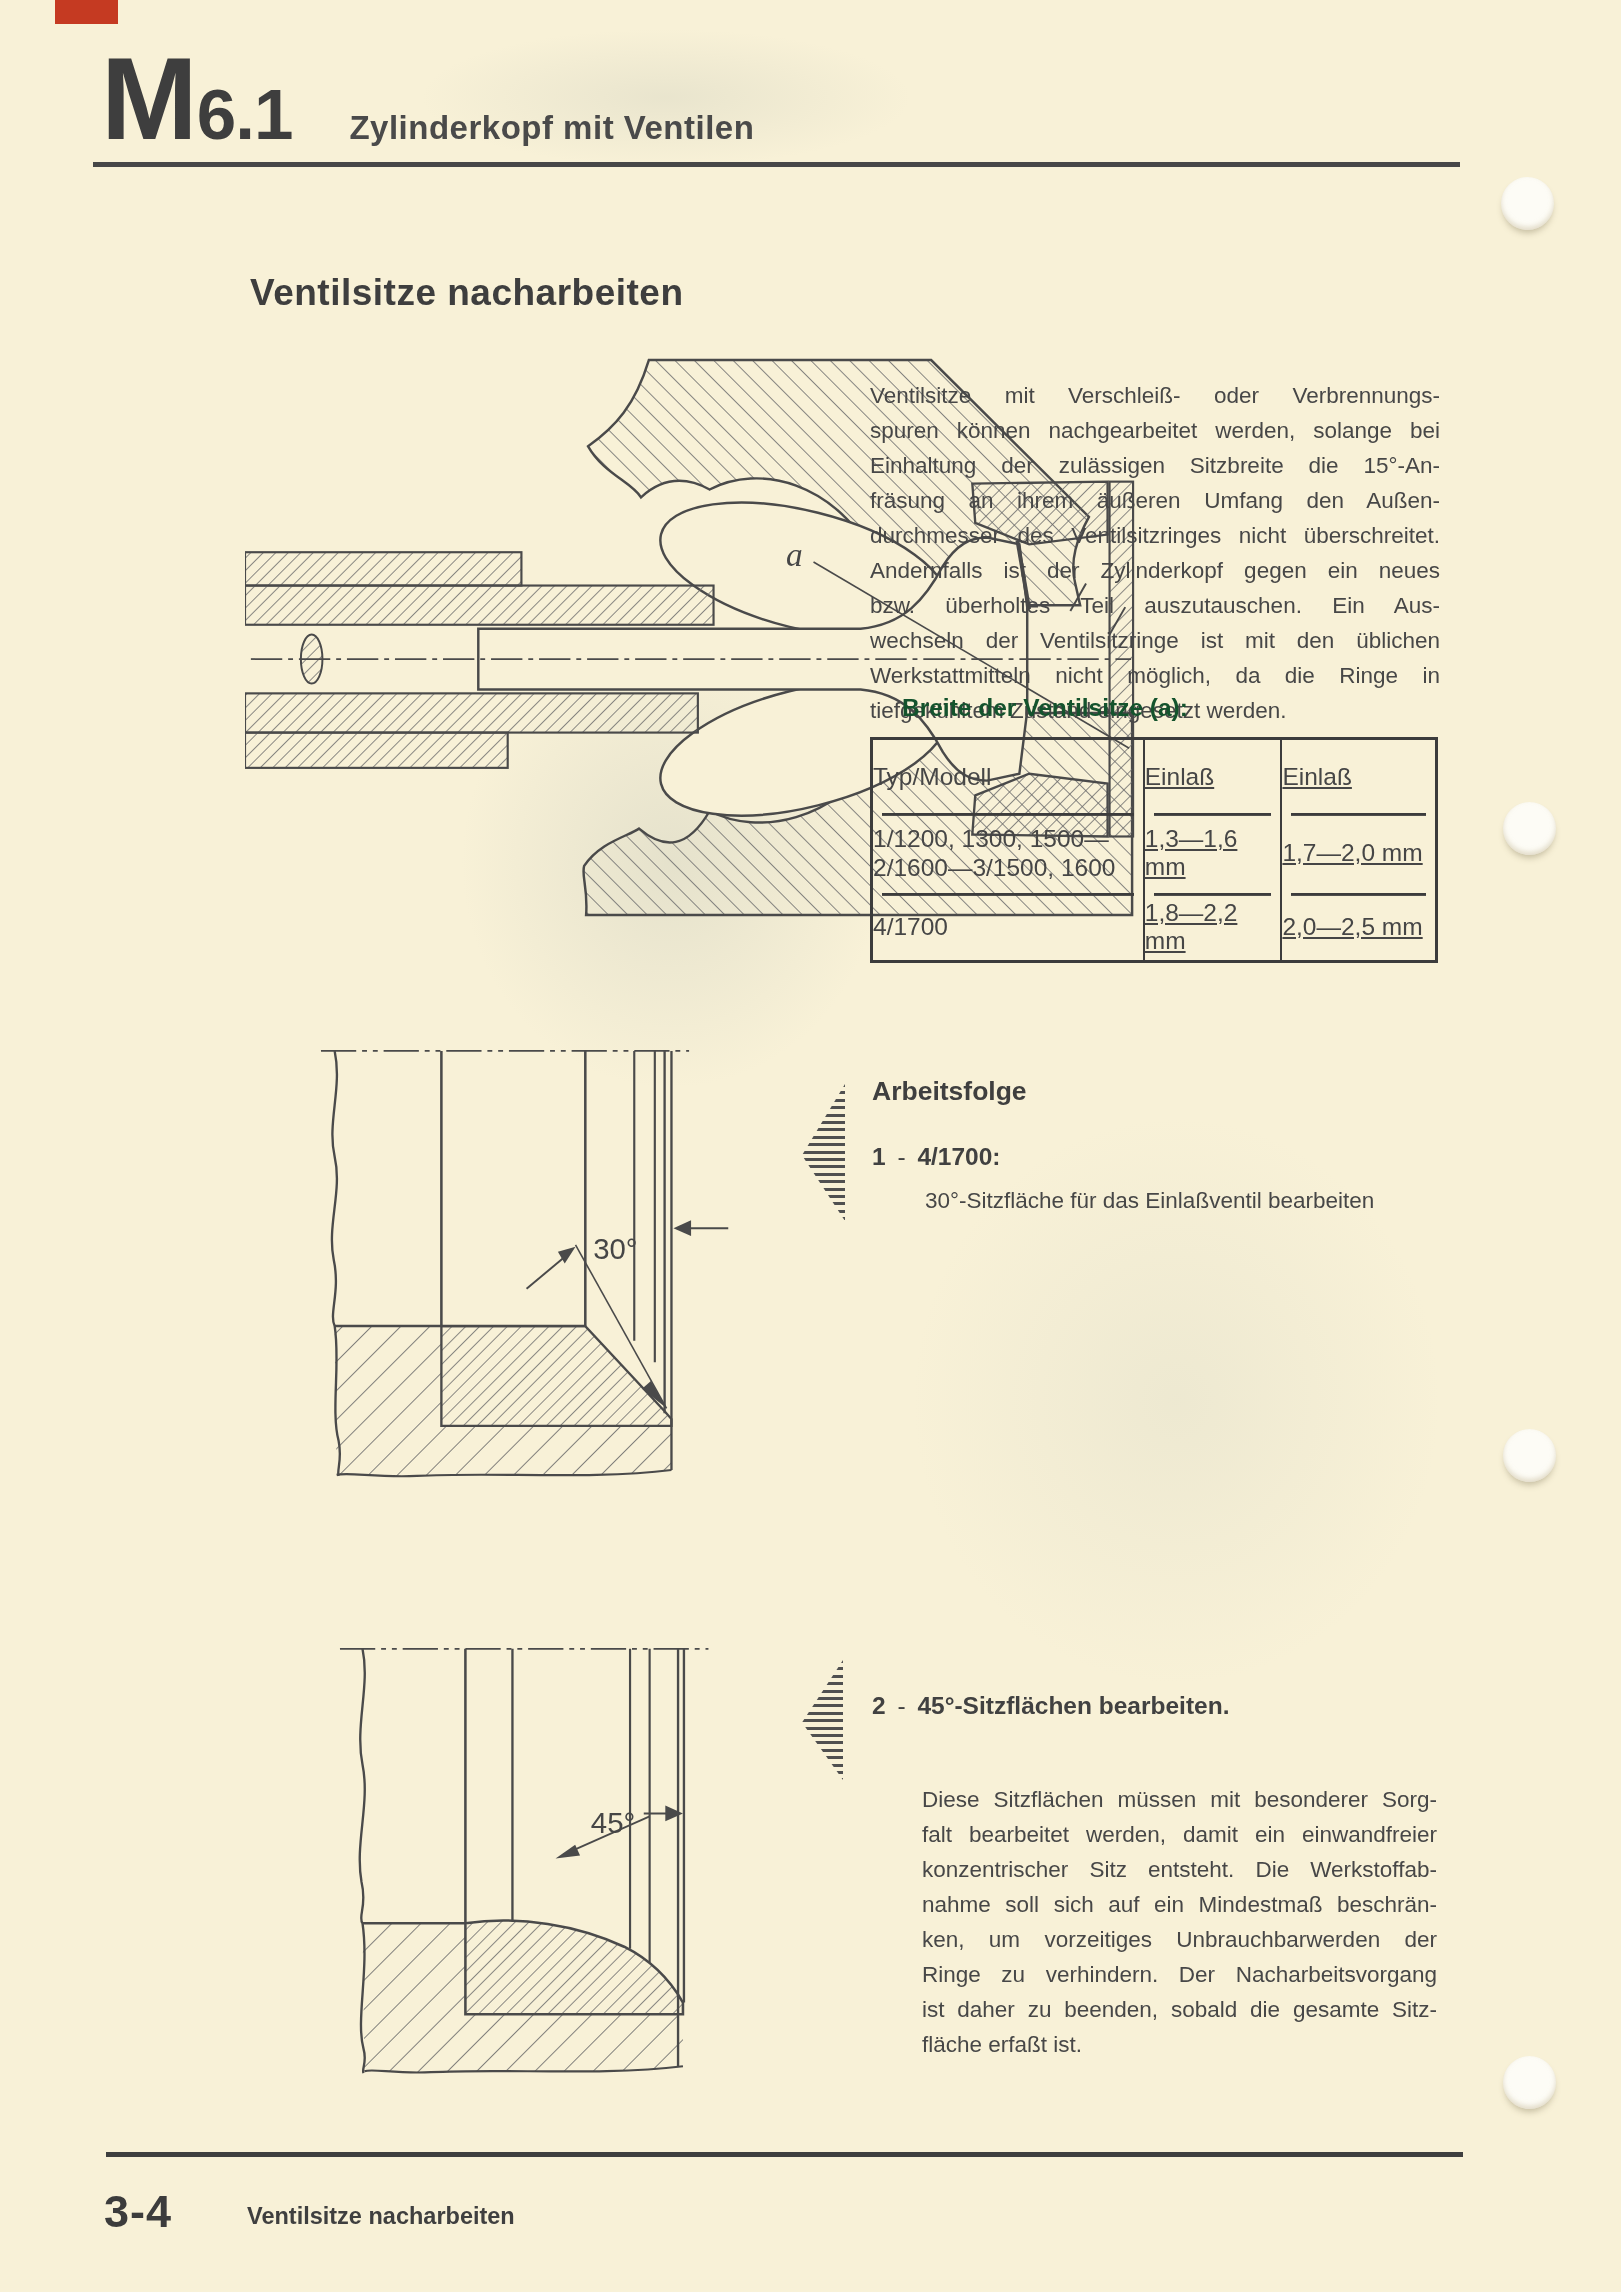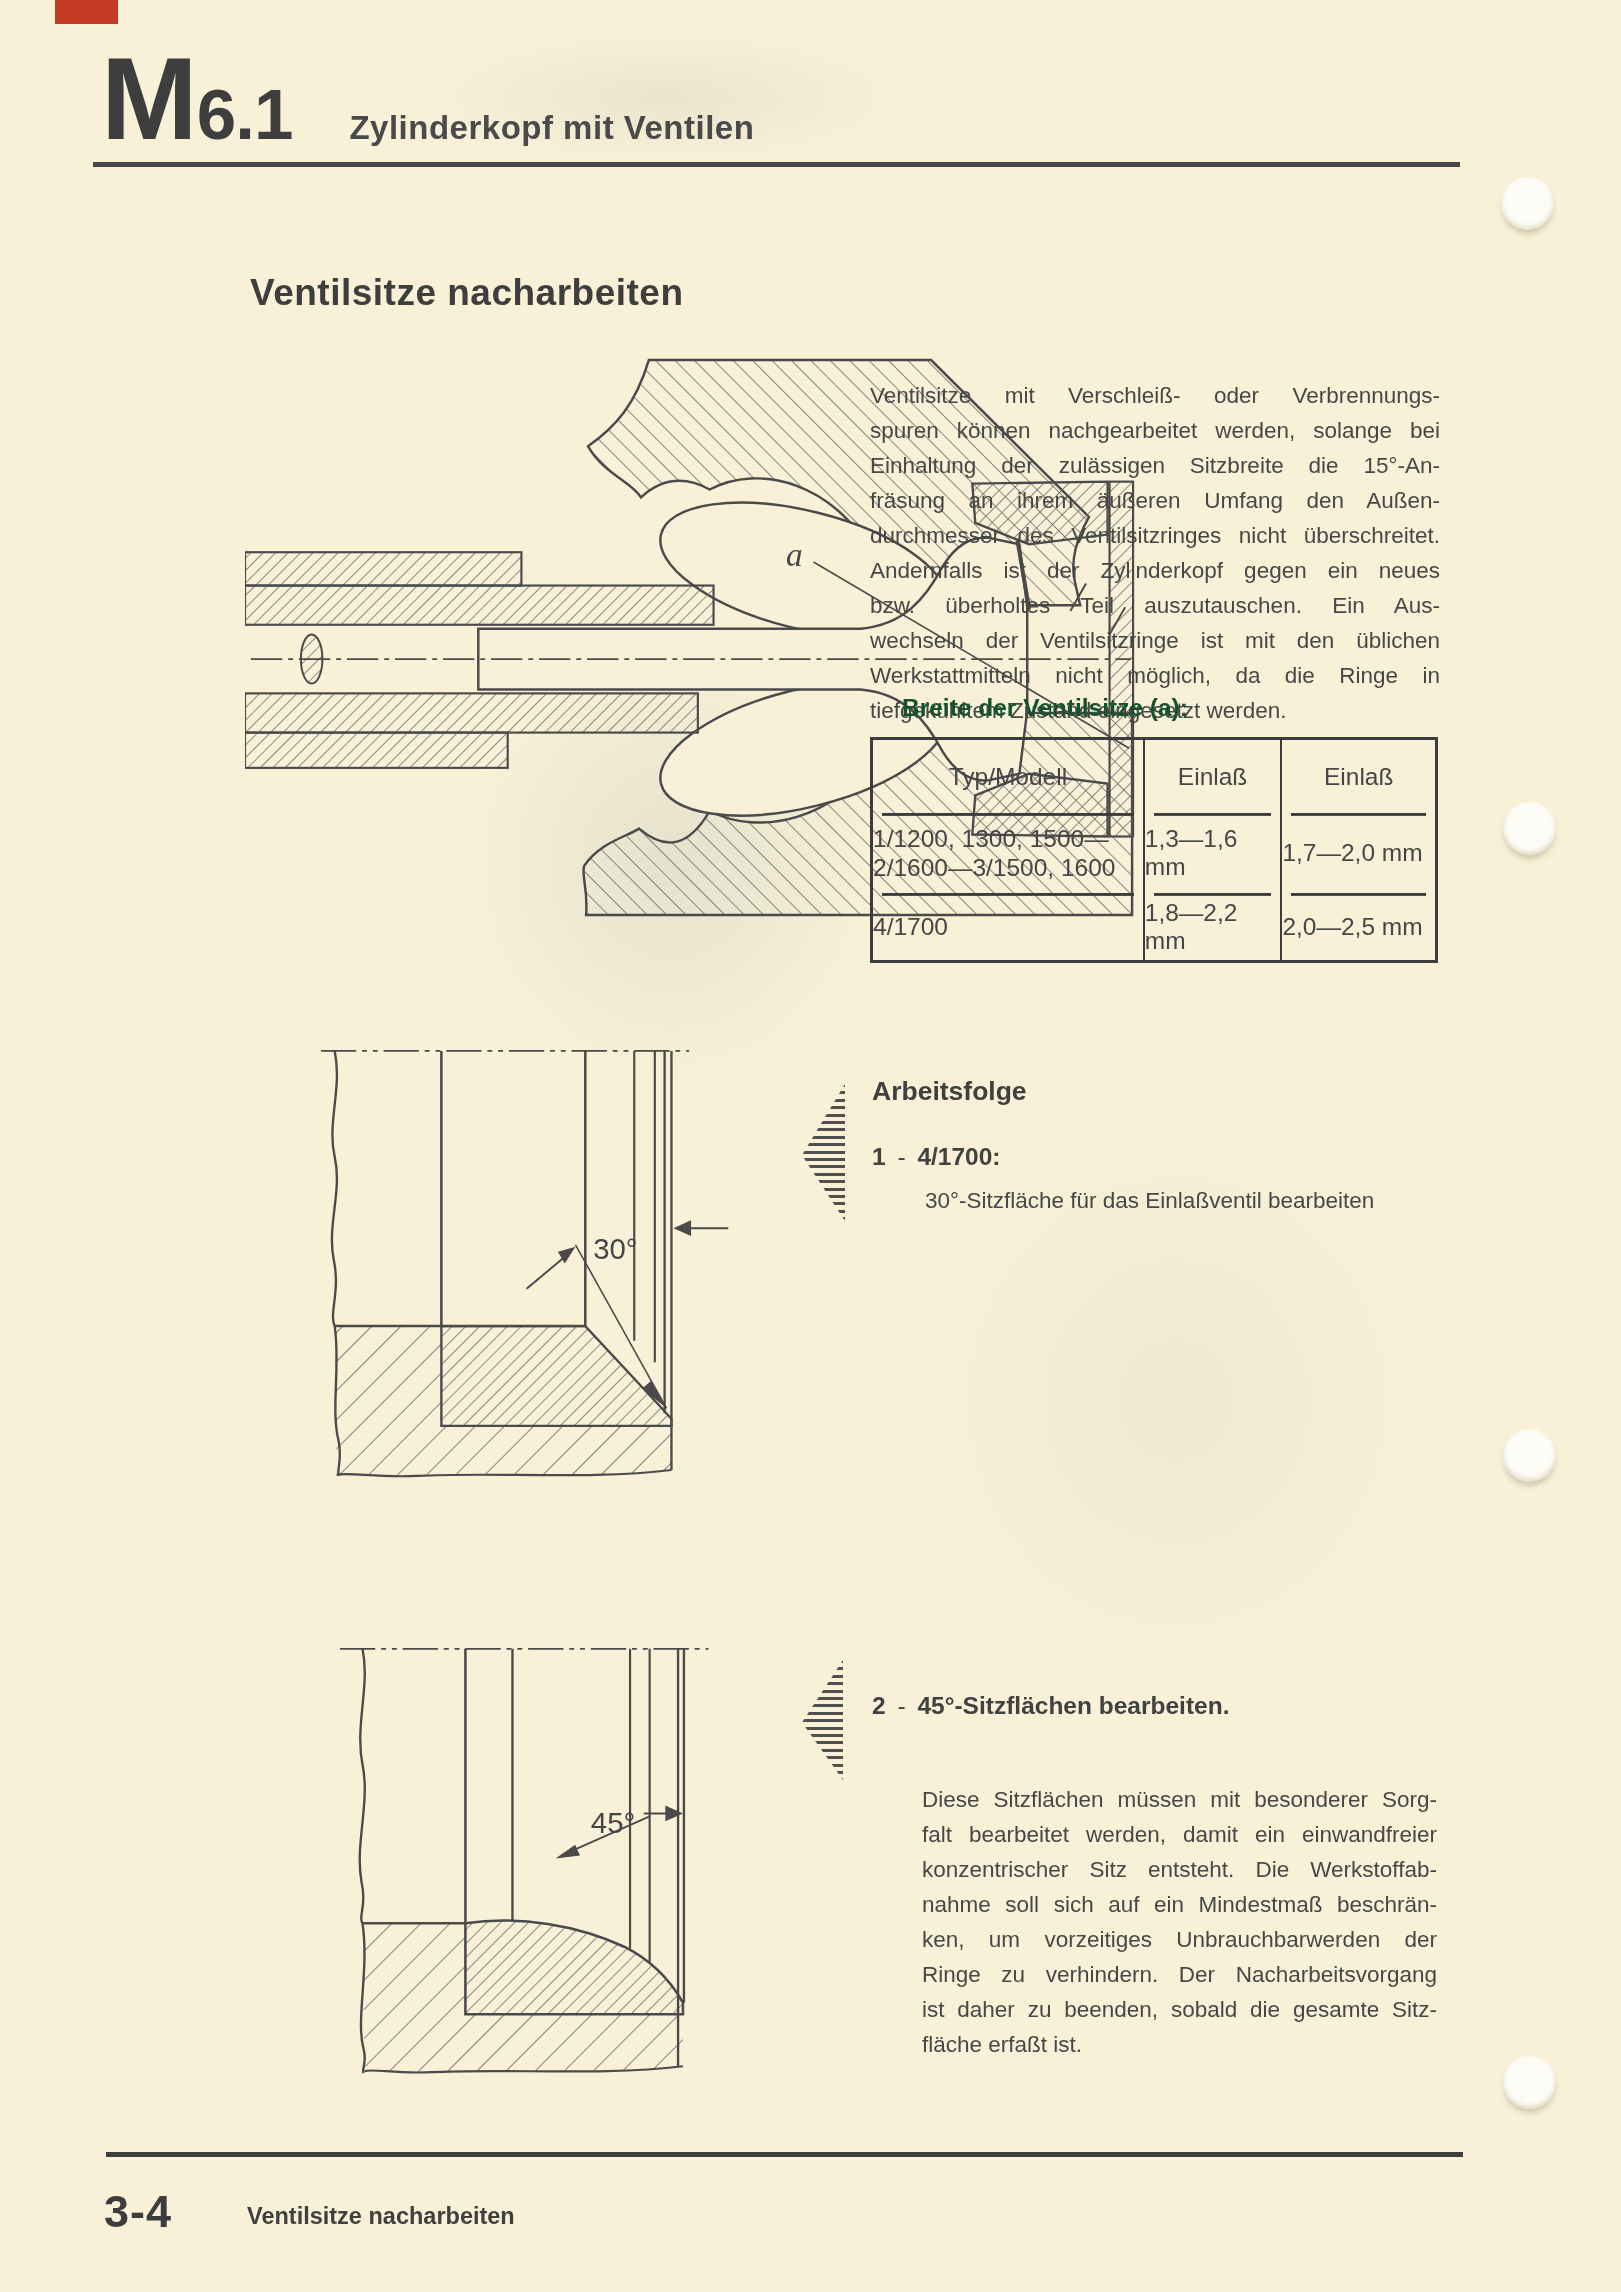--- a/index.html
+++ b/index.html
@@ -42,22 +42,22 @@
   
   .intro{position:absolute;left:870px;top:378px;width:570px;font-size:22.5px;line-height:35px;color:#474747;}
   .jline{text-align:justify;text-align-last:justify;}
   .jline.last{text-align-last:left;}
   .tbl-caption{position:absolute;left:902px;top:694px;font-size:24.5px;font-weight:700;color:#14532d;}
 
   table.spec{position:absolute;left:870px;top:737px;width:568px;
     border:3.9px solid #3c3c3c;border-collapse:separate;border-spacing:0;
     font-size:24.5px;color:#464646;}
   table.spec td{padding:0;vertical-align:middle;}
-  .cdiv{border-left:2.9px solid #3c3c3c;}
-  .hcell{height:73px;text-align:center;font-weight:400;}
+  .cdiv{border-left:2.9px solid #3c3c3c;text-decoration:underline;}
+  .hcell{height:73px;text-align:left;font-weight:400;}
   .sep{background-image:linear-gradient(#3c3c3c,#3c3c3c);
        background-size:calc(100% - 17.6px) 2.9px;background-position:8.8px 0;background-repeat:no-repeat;}
   .mcell{padding:9.8px 5.9px 9.8px 25.5px;line-height:29px;white-space:pre-line;}
   .vcell{padding-left:13.7px;}
   .r1 td{height:80px;}
   .r2 td{height:67px;}
 
   
   .step-arrow{position:absolute;
     background:repeating-linear-gradient(180deg,#505050 0 2.9px,rgba(0,0,0,0) 2.9px 7.4px);

